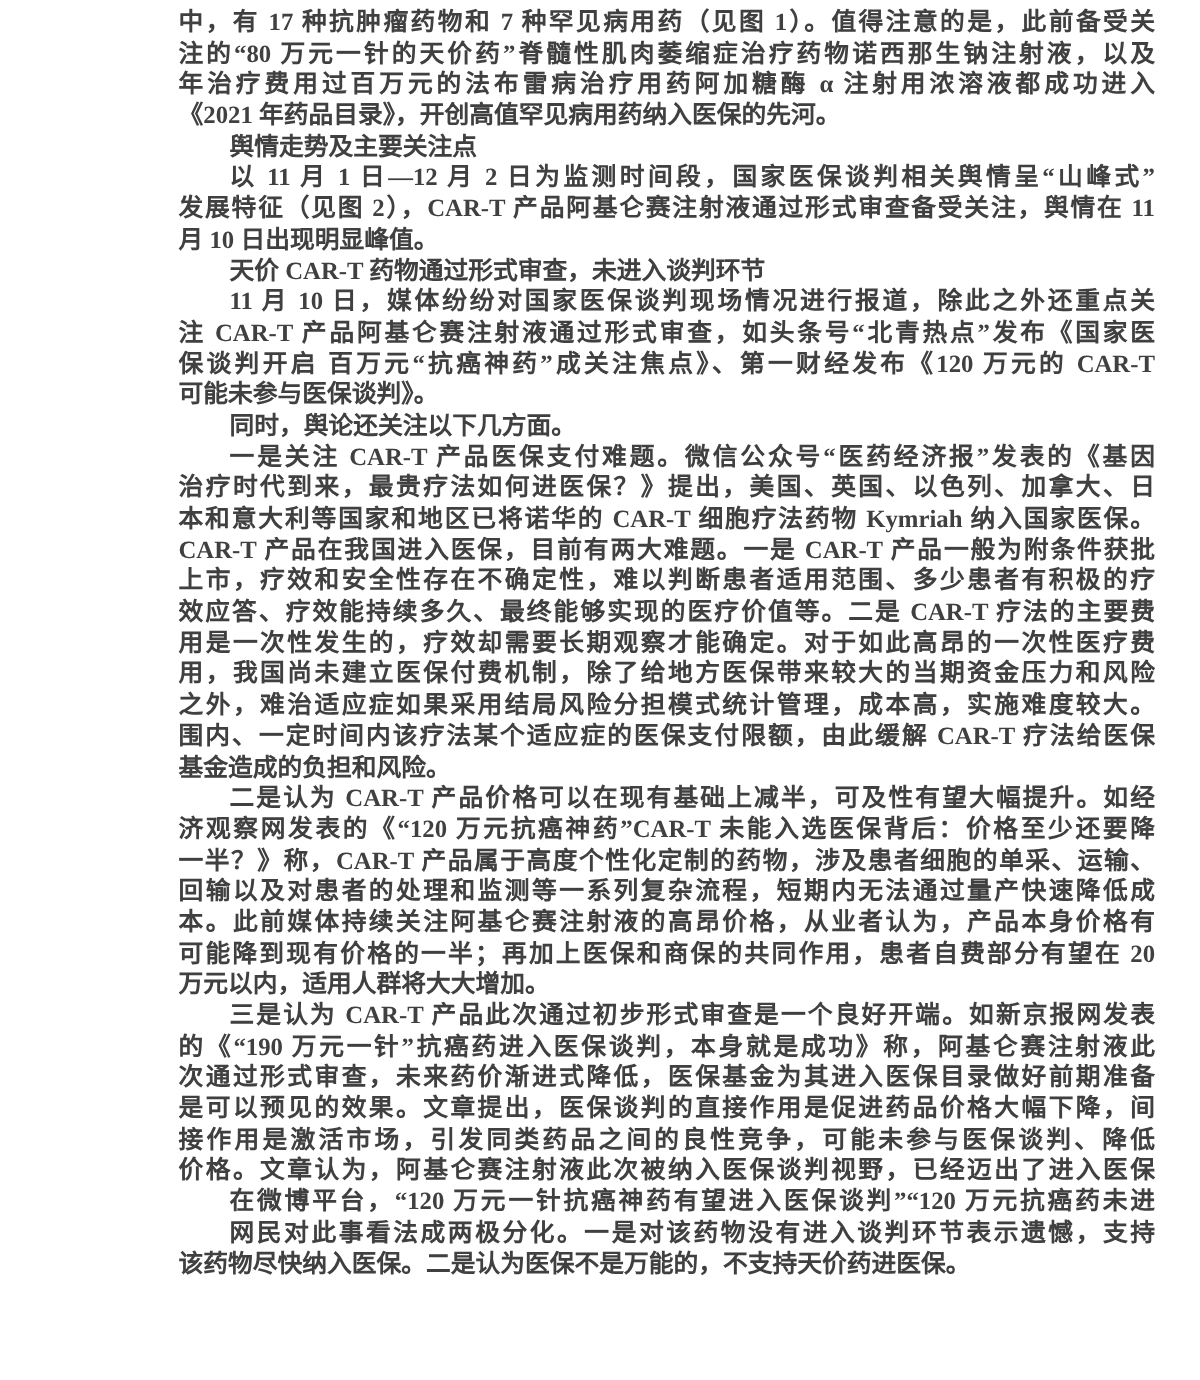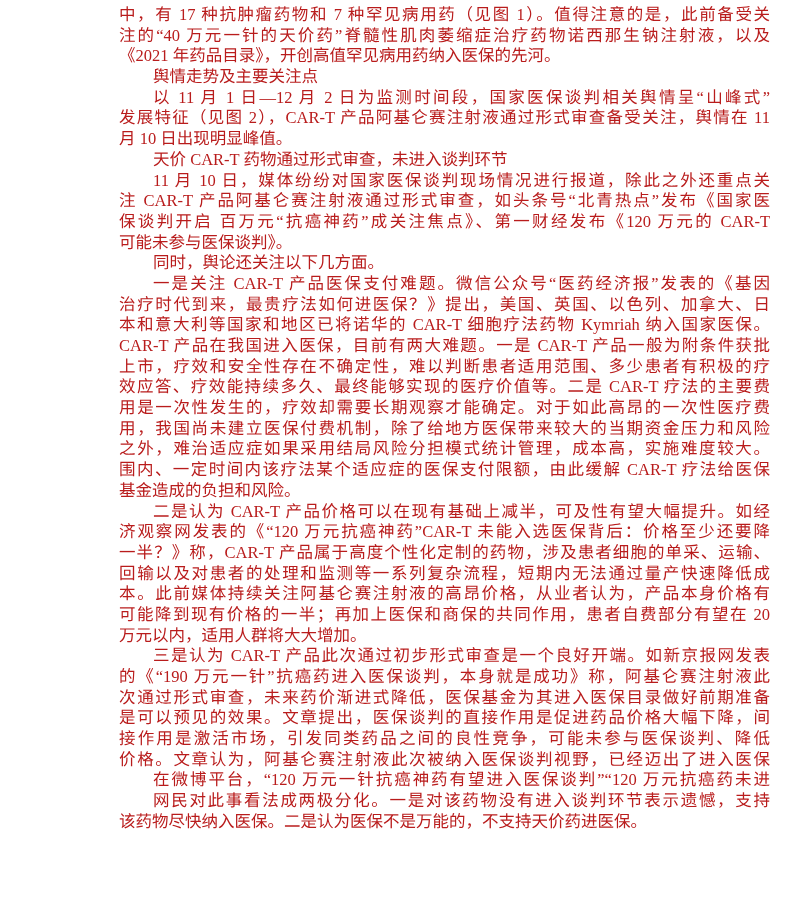--- a/index.html
+++ b/index.html
@@ -35,23 +35,24 @@
     text-align-last: justify;
   }
   .line.indent {
     text-indent: 34px;
   }
 </style>
 </head>
 <body style="background: rgb(255, 255, 255);">
 
 <div class="page">
-  <div class="text-block" style="color: #b91c1c;">
+  <div class="text-block" style="color: #404040; font-weight: bold;">
       <div class="line fill">中，有 17 种抗肿瘤药物和 7 种罕见病用药（见图 1）。值得注意的是，此前备受关</div>
-      <div class="line fill">注的“40 万元一针的天价药”脊髓性肌肉萎缩症治疗药物诺西那生钠注射液，以及</div>
+      <div class="line fill">注的“80 万元一针的天价药”脊髓性肌肉萎缩症治疗药物诺西那生钠注射液，以及</div>
+      <div class="line fill">年治疗费用过百万元的法布雷病治疗用药阿加糖酶 α 注射用浓溶液都成功进入</div>
       <div class="line">《2021 年药品目录》，开创高值罕见病用药纳入医保的先河。</div>
       <div class="line indent">舆情走势及主要关注点</div>
       <div class="line indent fill">以 11 月 1 日—12 月 2 日为监测时间段，国家医保谈判相关舆情呈“山峰式”</div>
       <div class="line fill">发展特征（见图 2），CAR-T 产品阿基仑赛注射液通过形式审查备受关注，舆情在 11</div>
       <div class="line">月 10 日出现明显峰值。</div>
       <div class="line indent">天价 CAR-T 药物通过形式审查，未进入谈判环节</div>
       <div class="line indent fill">11 月 10 日，媒体纷纷对国家医保谈判现场情况进行报道，除此之外还重点关</div>
       <div class="line fill">注 CAR-T 产品阿基仑赛注射液通过形式审查，如头条号“北青热点”发布《国家医</div>
       <div class="line fill">保谈判开启 百万元“抗癌神药”成关注焦点》、第一财经发布《120 万元的 CAR-T</div>
       <div class="line">可能未参与医保谈判》。</div>

